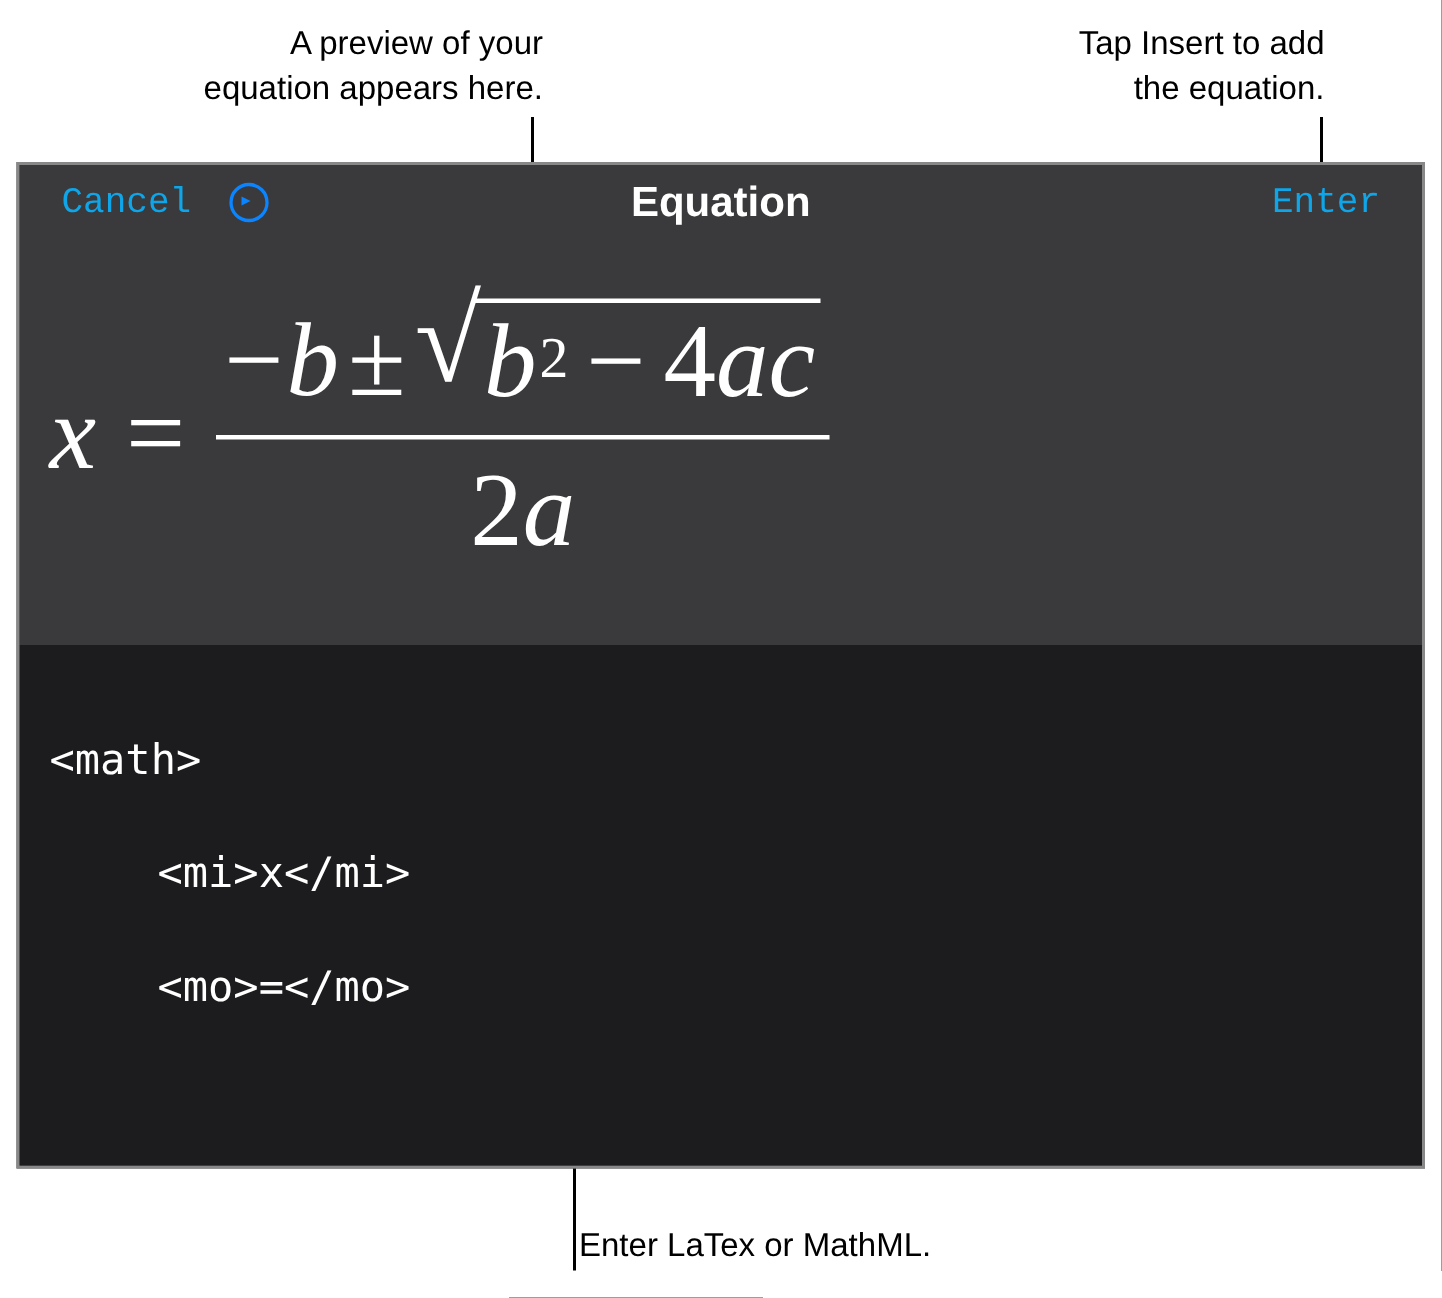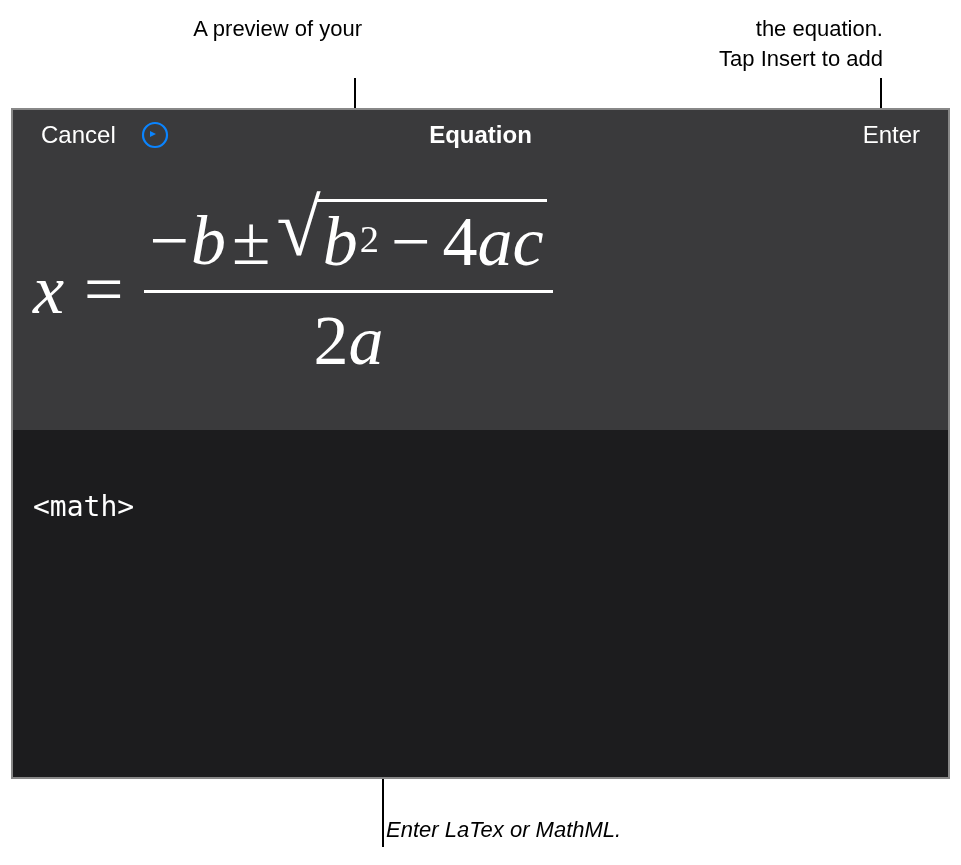--- a/index.html
+++ b/index.html
@@ -29,21 +29,20 @@
     .callout-top-right {
       top: 14px;
       right: 78px;
       width: 250px;
     }
     .callout-bottom {
       bottom: 20px;
       left: 386px;
       width: 350px;
       text-align: left;
-      font-style: italic;
     }
     .line-1 { width: 2px; height: 152px; top: 78px; left: 354px; }
     .line-2 { width: 2px; height: 43px; top: 78px; left: 880px; }
     .line-3 { width: 2px; height: 69px; top: 778px; left: 382px; }
     .editor-frame {
       position: absolute;
       top: 108px;
       left: 11px;
       right: 11px;
       bottom: 86px;
@@ -58,33 +57,34 @@
       padding: 10px 28px;
       background: #3a3a3c;
       position: relative;
     }
     .toolbar-left {
       display: flex;
       align-items: center;
       gap: 24px;
     }
     .toolbar-btn {
-      color: #ffffff;
+      color: #0ea5e9;
       font-size: 24px;
       font-weight: 400;
       cursor: pointer;
       background: none;
       border: none;
+      font-family: Liberation Mono, monospace;
     }
     .toolbar-title {
       position: absolute;
       left: 50%;
       transform: translateX(-50%);
       color: #fff;
-      font-size: 24px;
+      font-size: 28px;
       font-weight: 600;
     }
     .undo-icon {
       width: 30px;
       height: 30px;
       display: flex;
       align-items: center;
       justify-content: center;
     }
     .preview-area {
@@ -163,24 +163,25 @@
       white-space: pre;
     }
     .input-area .indent1 { margin-left: 36px; }
     .input-area .indent2 { margin-left: 72px; }
   </style>
 </head>
 <body>
 
 <div class="callout callout-top-left">
   <div>A preview of your</div>
+  <div>equation appears here.</div>
 </div>
 <div class="callout callout-top-right">
+  <div>Tap Insert to add</div>
   <div>the equation.</div>
-  <div>Tap Insert to add</div>
 </div>
 <div class="callout callout-bottom">
   <span>Enter LaTex or MathML.</span>
 </div>
 <div class="callout-line line-1"></div>
 <div class="callout-line line-2"></div>
 <div class="callout-line line-3"></div>
 
 <div class="editor-frame">
 
@@ -223,19 +224,21 @@
         <span class="frac-bot">
           <span style="font-style:normal">2</span>
           <span class="var">a</span>
         </span>
       </span>
     </div>
   </div>
 
   <div class="input-area">
 <div>&lt;math&gt;</div>
+<div class="indent2">&lt;mi&gt;x&lt;/mi&gt;</div>
+<div class="indent2">&lt;mo&gt;=&lt;/mo&gt;</div>
 
 
 
 
 
   </div>
 </div>
 
 </body></html>

